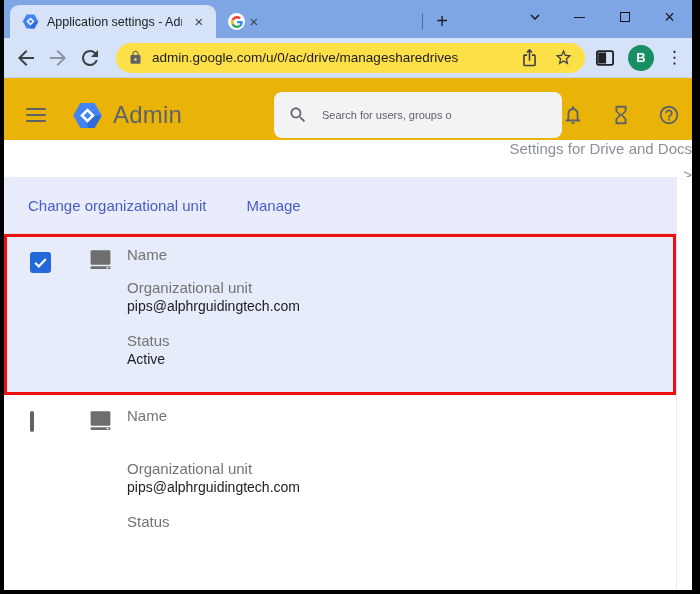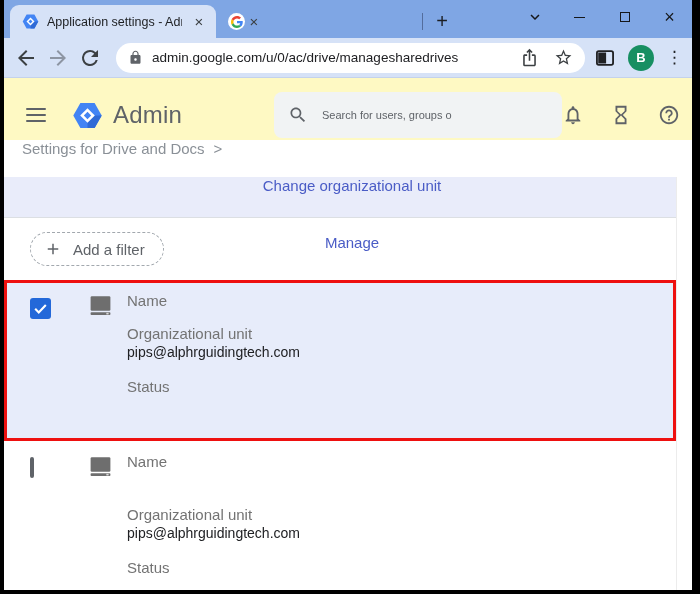--- a/index.html
+++ b/index.html
@@ -28,56 +28,56 @@
   .win-btn svg { width:18px; height:18px; fill:#15171a; }
   .min-bar { width:11px; height:0; border-top:1.6px solid #15171a; display:block; }
   .max-box { width:10px; height:10px; border:1.6px solid #15171a; display:block; }
   .win-close-glyph { font-size:18px; line-height:1; }
 
   
   .toolbar { height:40px; background:#d6e2f7; display:flex; align-items:center; padding:0 10px; flex-shrink:0;
              border-bottom:1px solid #c4d2ec; }
   .nav-ic { width:24px; height:24px; margin-right:8px; flex-shrink:0; }
   .nav-ic svg { width:24px; height:24px; }
-  .addr { width:498px; height:30px; background:#ffffff; border-radius:15px; display:flex; align-items:center;
+  .addr { width:498px; height:30px; background:#fde047; border-radius:15px; display:flex; align-items:center;
           padding:0 12px; margin-left:6px; }
   .addr .lock { width:15px; height:15px; margin-right:9px; flex-shrink:0; }
   .addr .lock svg { width:15px; height:15px; fill:#5f6368; }
   .url { font-size:13.5px; color:#202124; white-space:nowrap; overflow:hidden; flex:1; }
   .addr-ic { width:19px; height:19px; margin-left:15px; flex-shrink:0; }
   .addr-ic svg { width:19px; height:19px; fill:#3c4043; }
   .tb-right { display:flex; align-items:center; margin-left:9px; }
   .panel-ic { width:22px; height:22px; }
   .panel-ic svg { width:22px; height:22px; }
   .avatar { width:26px; height:26px; border-radius:50%; background:#178f62; color:#fff; font-size:13px; font-weight:bold;
             display:flex; align-items:center; justify-content:center; margin-left:12px; }
   .kebab { font-size:17px; color:#202124; margin-left:12px; width:16px; text-align:center; }
 
   
-  .admin-header { height:62px; background:#fef9c3; display:flex; align-items:center; padding:12px 8px 0 22px; flex-shrink:0; }
+  .admin-header { height:62px; background:#eab308; display:flex; align-items:center; padding:12px 8px 0 22px; flex-shrink:0; }
   .hamburger { width:20px; display:flex; flex-direction:column; gap:4px; }
   .hamburger span { display:block; height:2px; background:#5f6368; border-radius:1px; }
   .brand-logo { width:31px; height:31px; margin-left:26px; }
   .brand-name { font-size:24px; color:#5f6368; margin-left:10px; letter-spacing:.2px; }
   .search-box { width:288px; height:46px; background:#f1f3f4; border-radius:8px; display:flex; align-items:center;
                 padding:0 14px; margin-left:92px; }
   .search-box svg { width:20px; height:20px; fill:#5f6368; flex-shrink:0; }
   .search-ph { font-size:11px; color:#5f6368; margin-left:14px; white-space:nowrap; overflow:hidden; }
   .hdr-icons { display:flex; align-items:center; margin-left:auto; gap:26px; margin-right:4px; }
   .hdr-ic { width:22px; height:22px; }
   .hdr-ic svg { width:22px; height:22px; fill:#5f6368; }
 
   
-  .breadcrumb { height:37px; display:flex; align-items:flex-start; padding-left:18px; font-size:15px; gap:9px; flex-shrink:0; }
+  .breadcrumb { height:37px; display:flex; align-items:flex-end; padding-left:24px; font-size:15px; gap:9px; flex-shrink:0;flex-direction:column; }
   .bc-parent, .bc-sep { color:#8a9097; }
   .bc-current { color:#202124; }
 
   
-  .action-bar { height:40px; background:#e9ecfa; margin-right:16px; display:flex; align-items:center;
-                padding-left:24px; gap:40px; flex-shrink:0;flex-direction:column; }
+  .action-bar { height:56px; background:#e9ecfa; margin-right:16px; display:flex; align-items:center;
+                padding-left:24px; gap:40px; flex-shrink:0; }
   .action-link { font-size:15px; color:#4a5cc6; cursor:default; }
   .hr { height:1px; background:#dcdfe3; margin-right:16px; flex-shrink:0; }
 
   
   .filter-bar { height:62px; display:flex; align-items:center; padding-left:26px; flex-shrink:0; }
   .filter-pill { height:34px; border:1px dashed #a2a8ae; border-radius:17px; display:flex; align-items:center;
                  padding:0 18px 0 13px; }
   .filter-pill svg { width:18px; height:18px; fill:#5f6368; }
   .filter-label { font-size:15px; color:#5f6368; margin-left:11px; }
 
@@ -239,28 +239,20 @@
     <span class="bc-parent">Settings for Drive and Docs</span>
     <span class="bc-sep">&gt;</span>
   </div>
 
   <div class="action-bar">
     <span class="action-link">Change organizational unit</span>
     <span class="action-link">Manage</span>
   </div>
   <div class="hr"></div>
 
-  <div class="filter-bar">
-    <div class="filter-pill">
-      <svg viewBox="0 0 24 24">
-            <path d="M19 13h-6v6h-2v-6H5v-2h6V5h2v6h6v2z"></path>
-          </svg>
-      <span class="filter-label">Add a filter</span>
-    </div>
-  </div>
 
   <div class="drive-row selected">
     <div class="cb-col">
       <span class="checkbox checked">
         <svg viewBox="0 0 24 24">
           <path d="M4.5 12.5l5 5L19.5 7" stroke="#fff" stroke-width="3" fill="none"></path>
         </svg>
       </span>
     </div>
     <div class="icon-col">
@@ -273,20 +265,21 @@
     <div class="fields">
       <div class="field">
         <div class="f-label">Name</div>
       </div>
       <div class="field">
         <div class="f-label">Organizational unit</div>
         <div class="f-value">pips@alphrguidingtech.com</div>
       </div>
       <div class="field">
         <div class="f-label">Status</div>
+        <div class="f-value">Active</div>
       </div>
     </div>
   </div>
 
   <div class="drive-row">
     <div class="cb-col">
       <span class="checkbox unchecked"></span>
     </div>
     <div class="icon-col">
       <svg class="drive-ic" viewBox="0 0 24 24">

